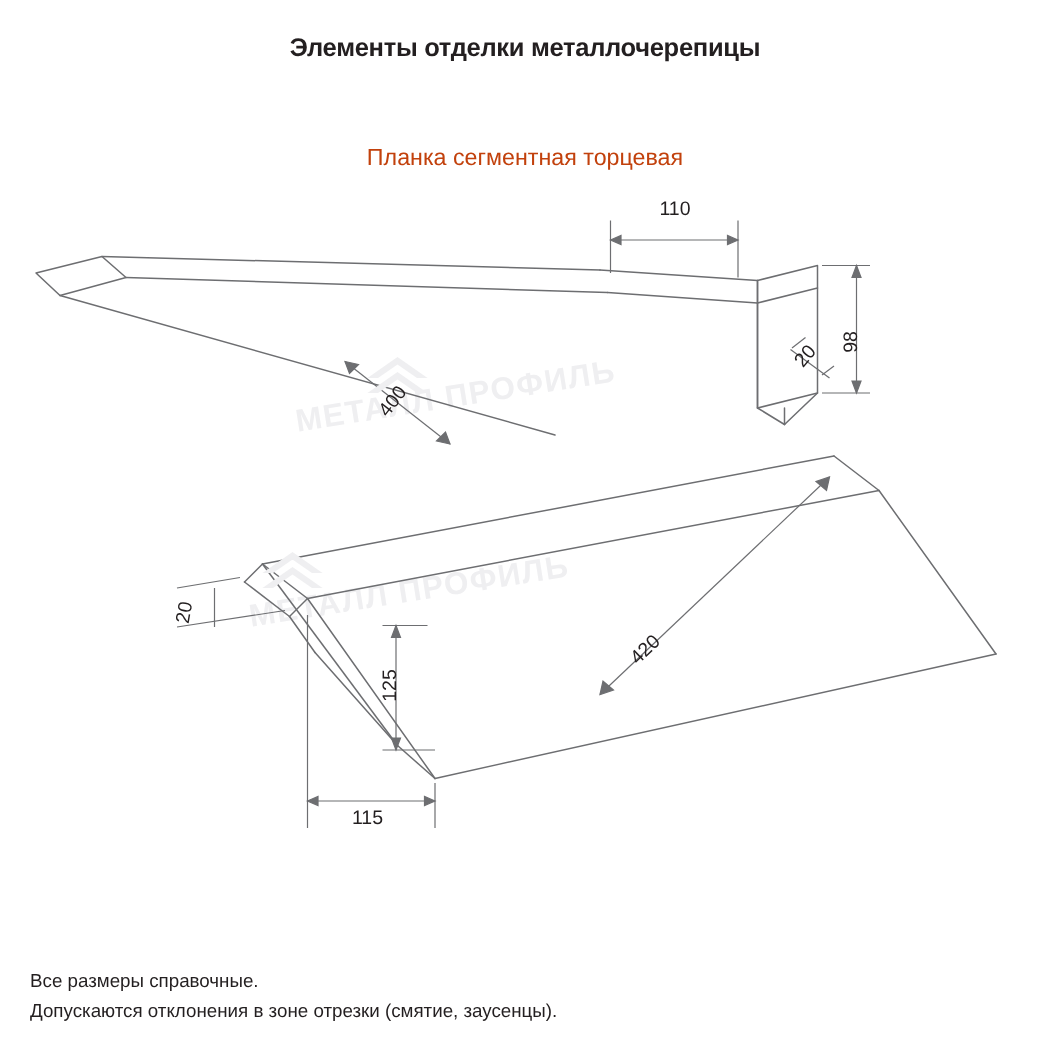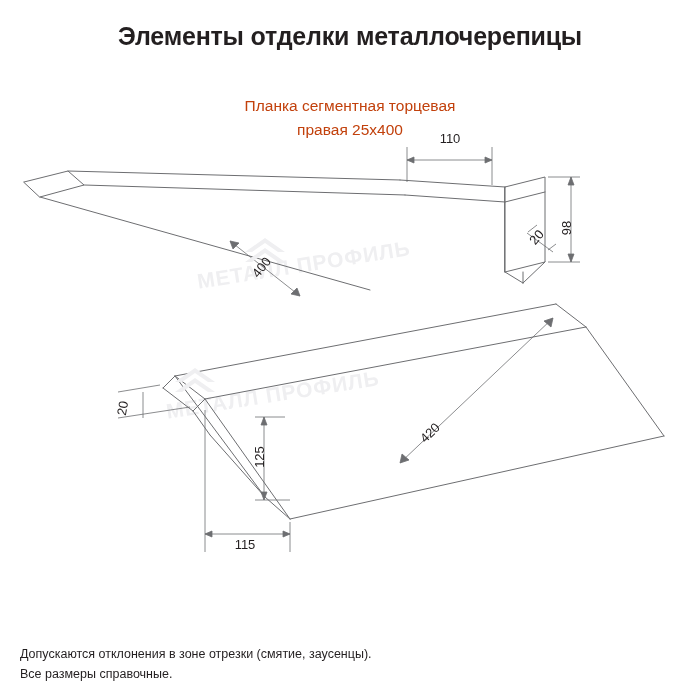--- a/index.html
+++ b/index.html
@@ -18,21 +18,21 @@
   .page {
     position: absolute;
     inset: 0;
   }
   .title {
     position: absolute;
     top: 22px;
     left: 0;
     width: 700px;
     text-align: center;
-    font-size: 25px;
+    font-size: 17px;
     font-weight: bold;
     letter-spacing: -0.2px;
     color: #231f20;
   }
   .subtitle {
     position: absolute;
     top: 94px;
     left: 0;
     width: 700px;
     text-align: center;
@@ -81,21 +81,20 @@
 </style>
 </head>
 <body>
 
 <div class="page">
 
   <div class="title">Элементы отделки металлочерепицы</div>
 
   <div class="subtitle">
     <div>Планка сегментная торцевая</div>
-    <div>правая 25х400</div>
   </div>
 
   <div class="wm wm1">МЕТАЛЛ ПРОФИЛЬ</div>
   <div class="wm wm2">МЕТАЛЛ ПРОФИЛЬ</div>
 
   <svg class="drawing" width="700" height="700" viewBox="0 0 700 700">
 
     <g stroke="#6d6e71" stroke-width="1" fill="none" stroke-linejoin="round" stroke-linecap="round">
 
       <g>
@@ -200,17 +199,17 @@
     <g fill="#efeff1">
       <path d="M 245,252 l 20,-14 20,14 -7,0 -13,-9 -13,9 z"></path>
       <path d="M 245,262 l 20,-14 20,14 -7,0 -13,-9 -13,9 z"></path>
       <path d="M 175,382 l 20,-14 20,14 -7,0 -13,-9 -13,9 z"></path>
       <path d="M 175,392 l 20,-14 20,14 -7,0 -13,-9 -13,9 z"></path>
     </g>
 
   </svg>
 
   <div class="footer">
+    <div>Все размеры справочные.</div>
     <div>Допускаются отклонения в зоне отрезки (смятие, заусенцы).</div>
-    <div>Все размеры справочные.</div>
   </div>
 
 </div>
 
 </body></html>

